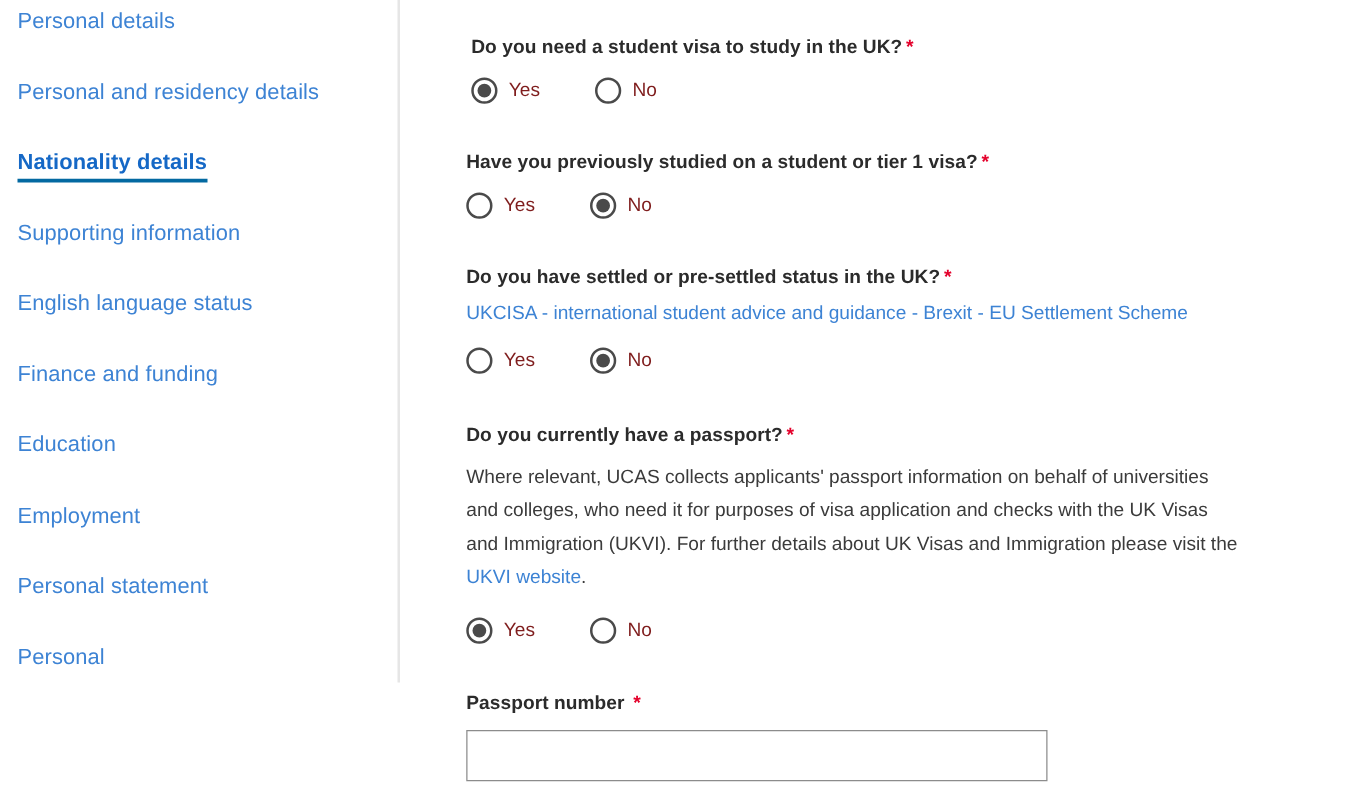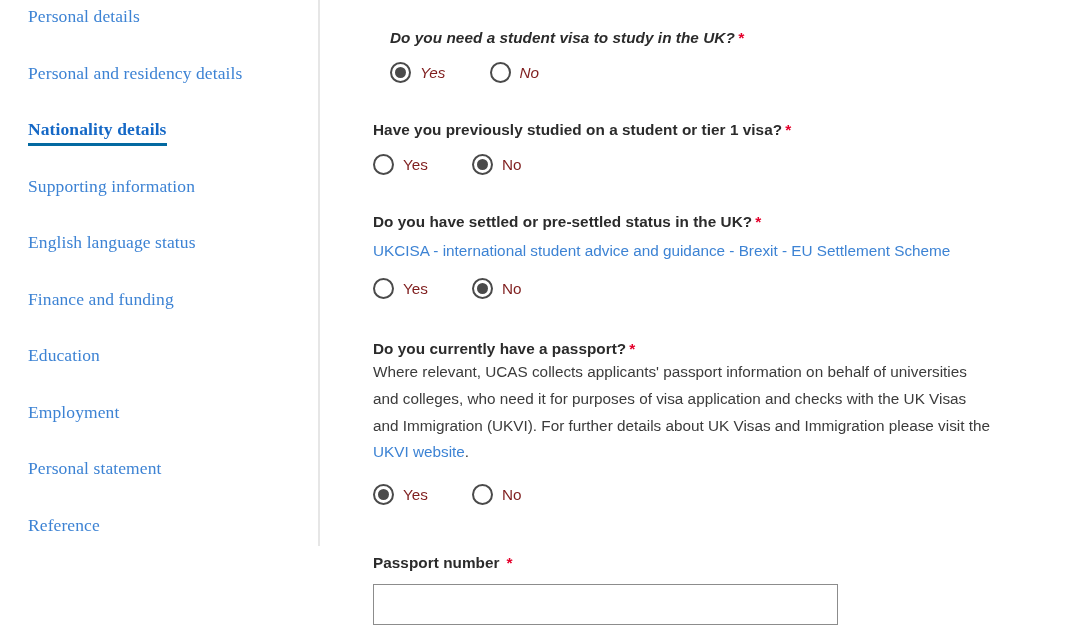--- a/index.html
+++ b/index.html
@@ -46,24 +46,23 @@
     list-style: none;
     margin: 0;
     padding: 0;
     position: absolute;
     top: 5px;
     left: 0;
     width: 318px;
   }
   .nav-item {
     display: block;
-    padding: 0 28px;
+    padding: 0 14px;
     height: 56.5px;
     line-height: 22px;
-    font-family: Liberation Serif, serif;
   }
   .nav-link {
     display: inline-block;
     font-size: 17.5px;
     line-height: 22px;
     color: #3d83d4;
     text-decoration: none;
     letter-spacing: 0.1px;
     cursor: pointer;
   }
@@ -213,29 +212,29 @@
       <li class="nav-item">
         <a class="nav-link">Education</a>
       </li>
       <li class="nav-item">
         <a class="nav-link">Employment</a>
       </li>
       <li class="nav-item">
         <a class="nav-link">Personal statement</a>
       </li>
       <li class="nav-item">
-        <a class="nav-link">Reference</a>
+        <a class="nav-link">Personal</a>
       </li>
     </ul>
   </nav>
   <div class="sidebar-divider"></div>
 
   <main class="content">
 
-    <div class="field-block abs" style="top:28px;left:17px;width:660px;font-style:italic;">
+    <div class="field-block abs" style="top:28px;left:4px;width:660px;">
       <div class="q-label">
         <span>Do you need a student visa to study in the UK?</span><span class="req">*</span>
       </div>
       <div class="radio-row" style="margin-top:14px;">
         <div class="radio-opt">
           <span class="radio-mark checked"></span>
           <span class="radio-label">Yes</span>
         </div>
         <span class="radio-gap"></span>
         <div class="radio-opt">
@@ -277,21 +276,21 @@
           <span class="radio-mark checked"></span>
           <span class="radio-label">No</span>
         </div>
       </div>
     </div>
 
     <div class="field-block abs" style="top:339px;left:0;width:660px;">
       <div class="q-label">
         <span>Do you currently have a passport?</span><span class="req">*</span>
       </div>
-      <p class="helper-text" style=""><span>Where relevant, UCAS collects applicants' passport information on behalf of universities and colleges, who need it for purposes of visa application and checks with the UK Visas and Immigration (UKVI). For further details about UK Visas and Immigration please visit the </span><a class="inline-link">UKVI website</a><span>.</span></p>
+      <p class="helper-text" style="margin-top:10px;"><span>Where relevant, UCAS collects applicants' passport information on behalf of universities and colleges, who need it for purposes of visa application and checks with the UK Visas and Immigration (UKVI). For further details about UK Visas and Immigration please visit the </span><a class="inline-link">UKVI website</a><span>.</span></p>
       <div class="radio-row" style="margin-top:18px;">
         <div class="radio-opt">
           <span class="radio-mark checked"></span>
           <span class="radio-label">Yes</span>
         </div>
         <span class="radio-gap"></span>
         <div class="radio-opt">
           <span class="radio-mark"></span>
           <span class="radio-label">No</span>
         </div>

